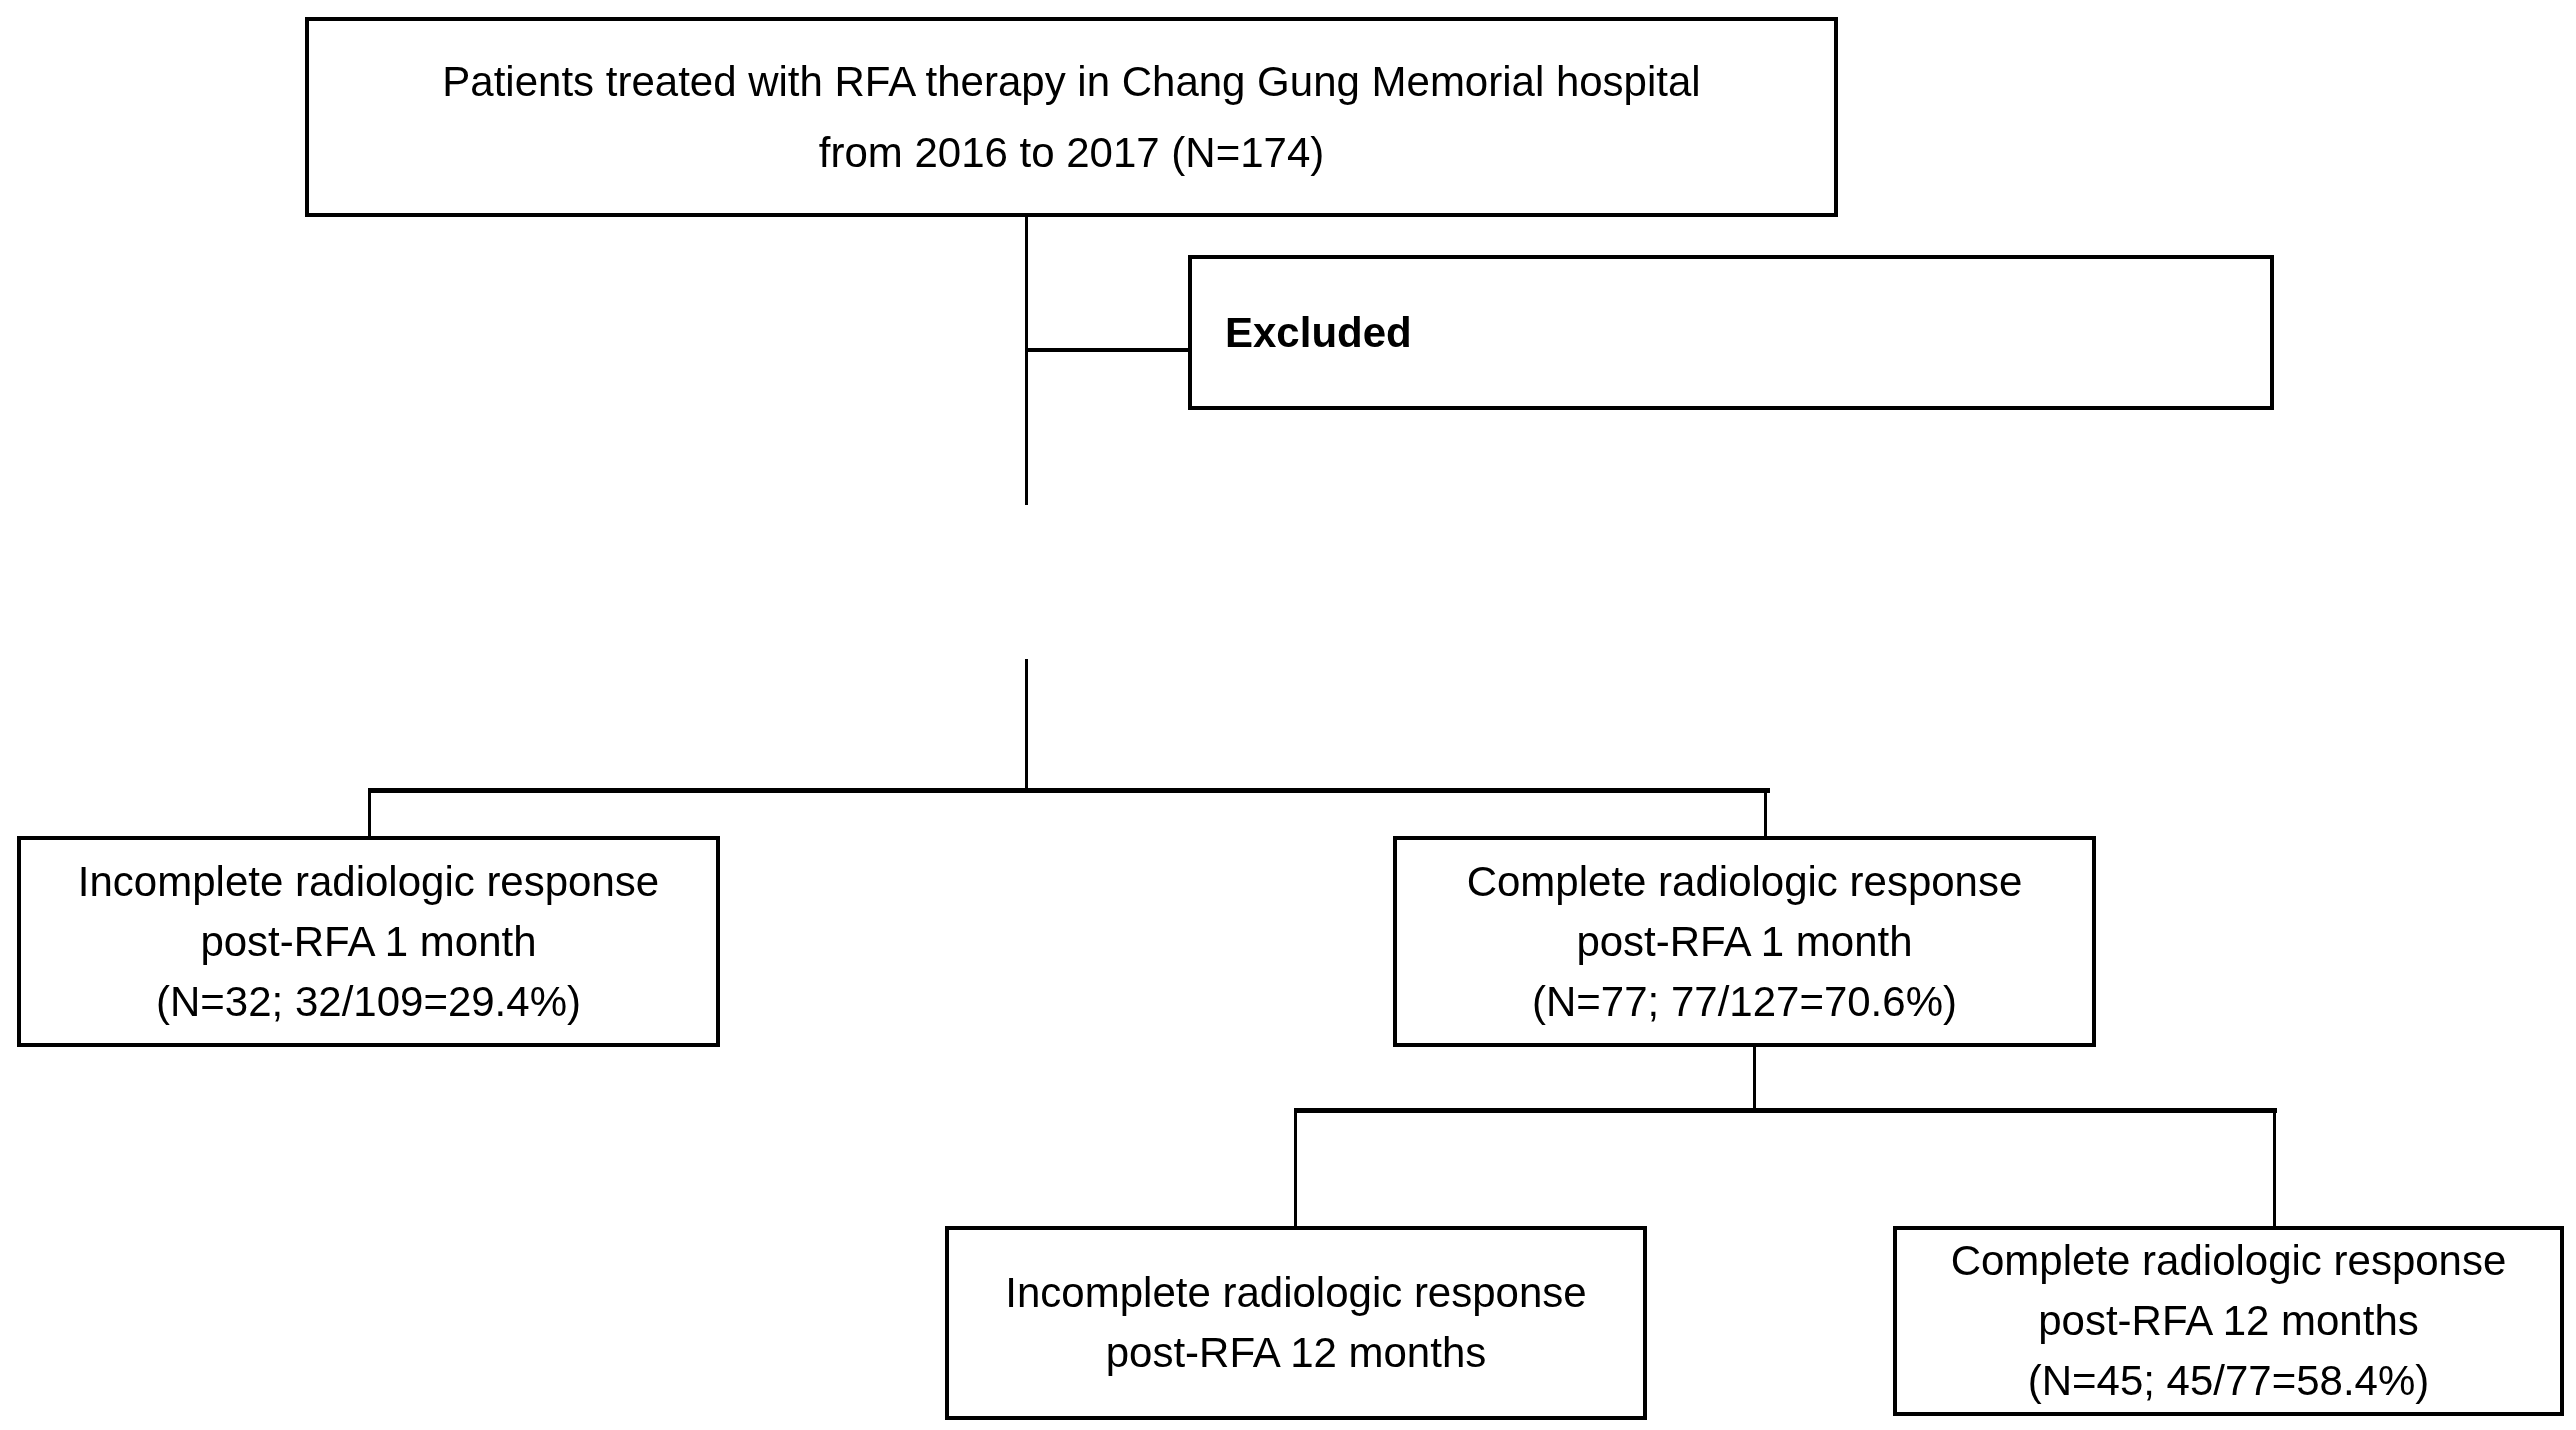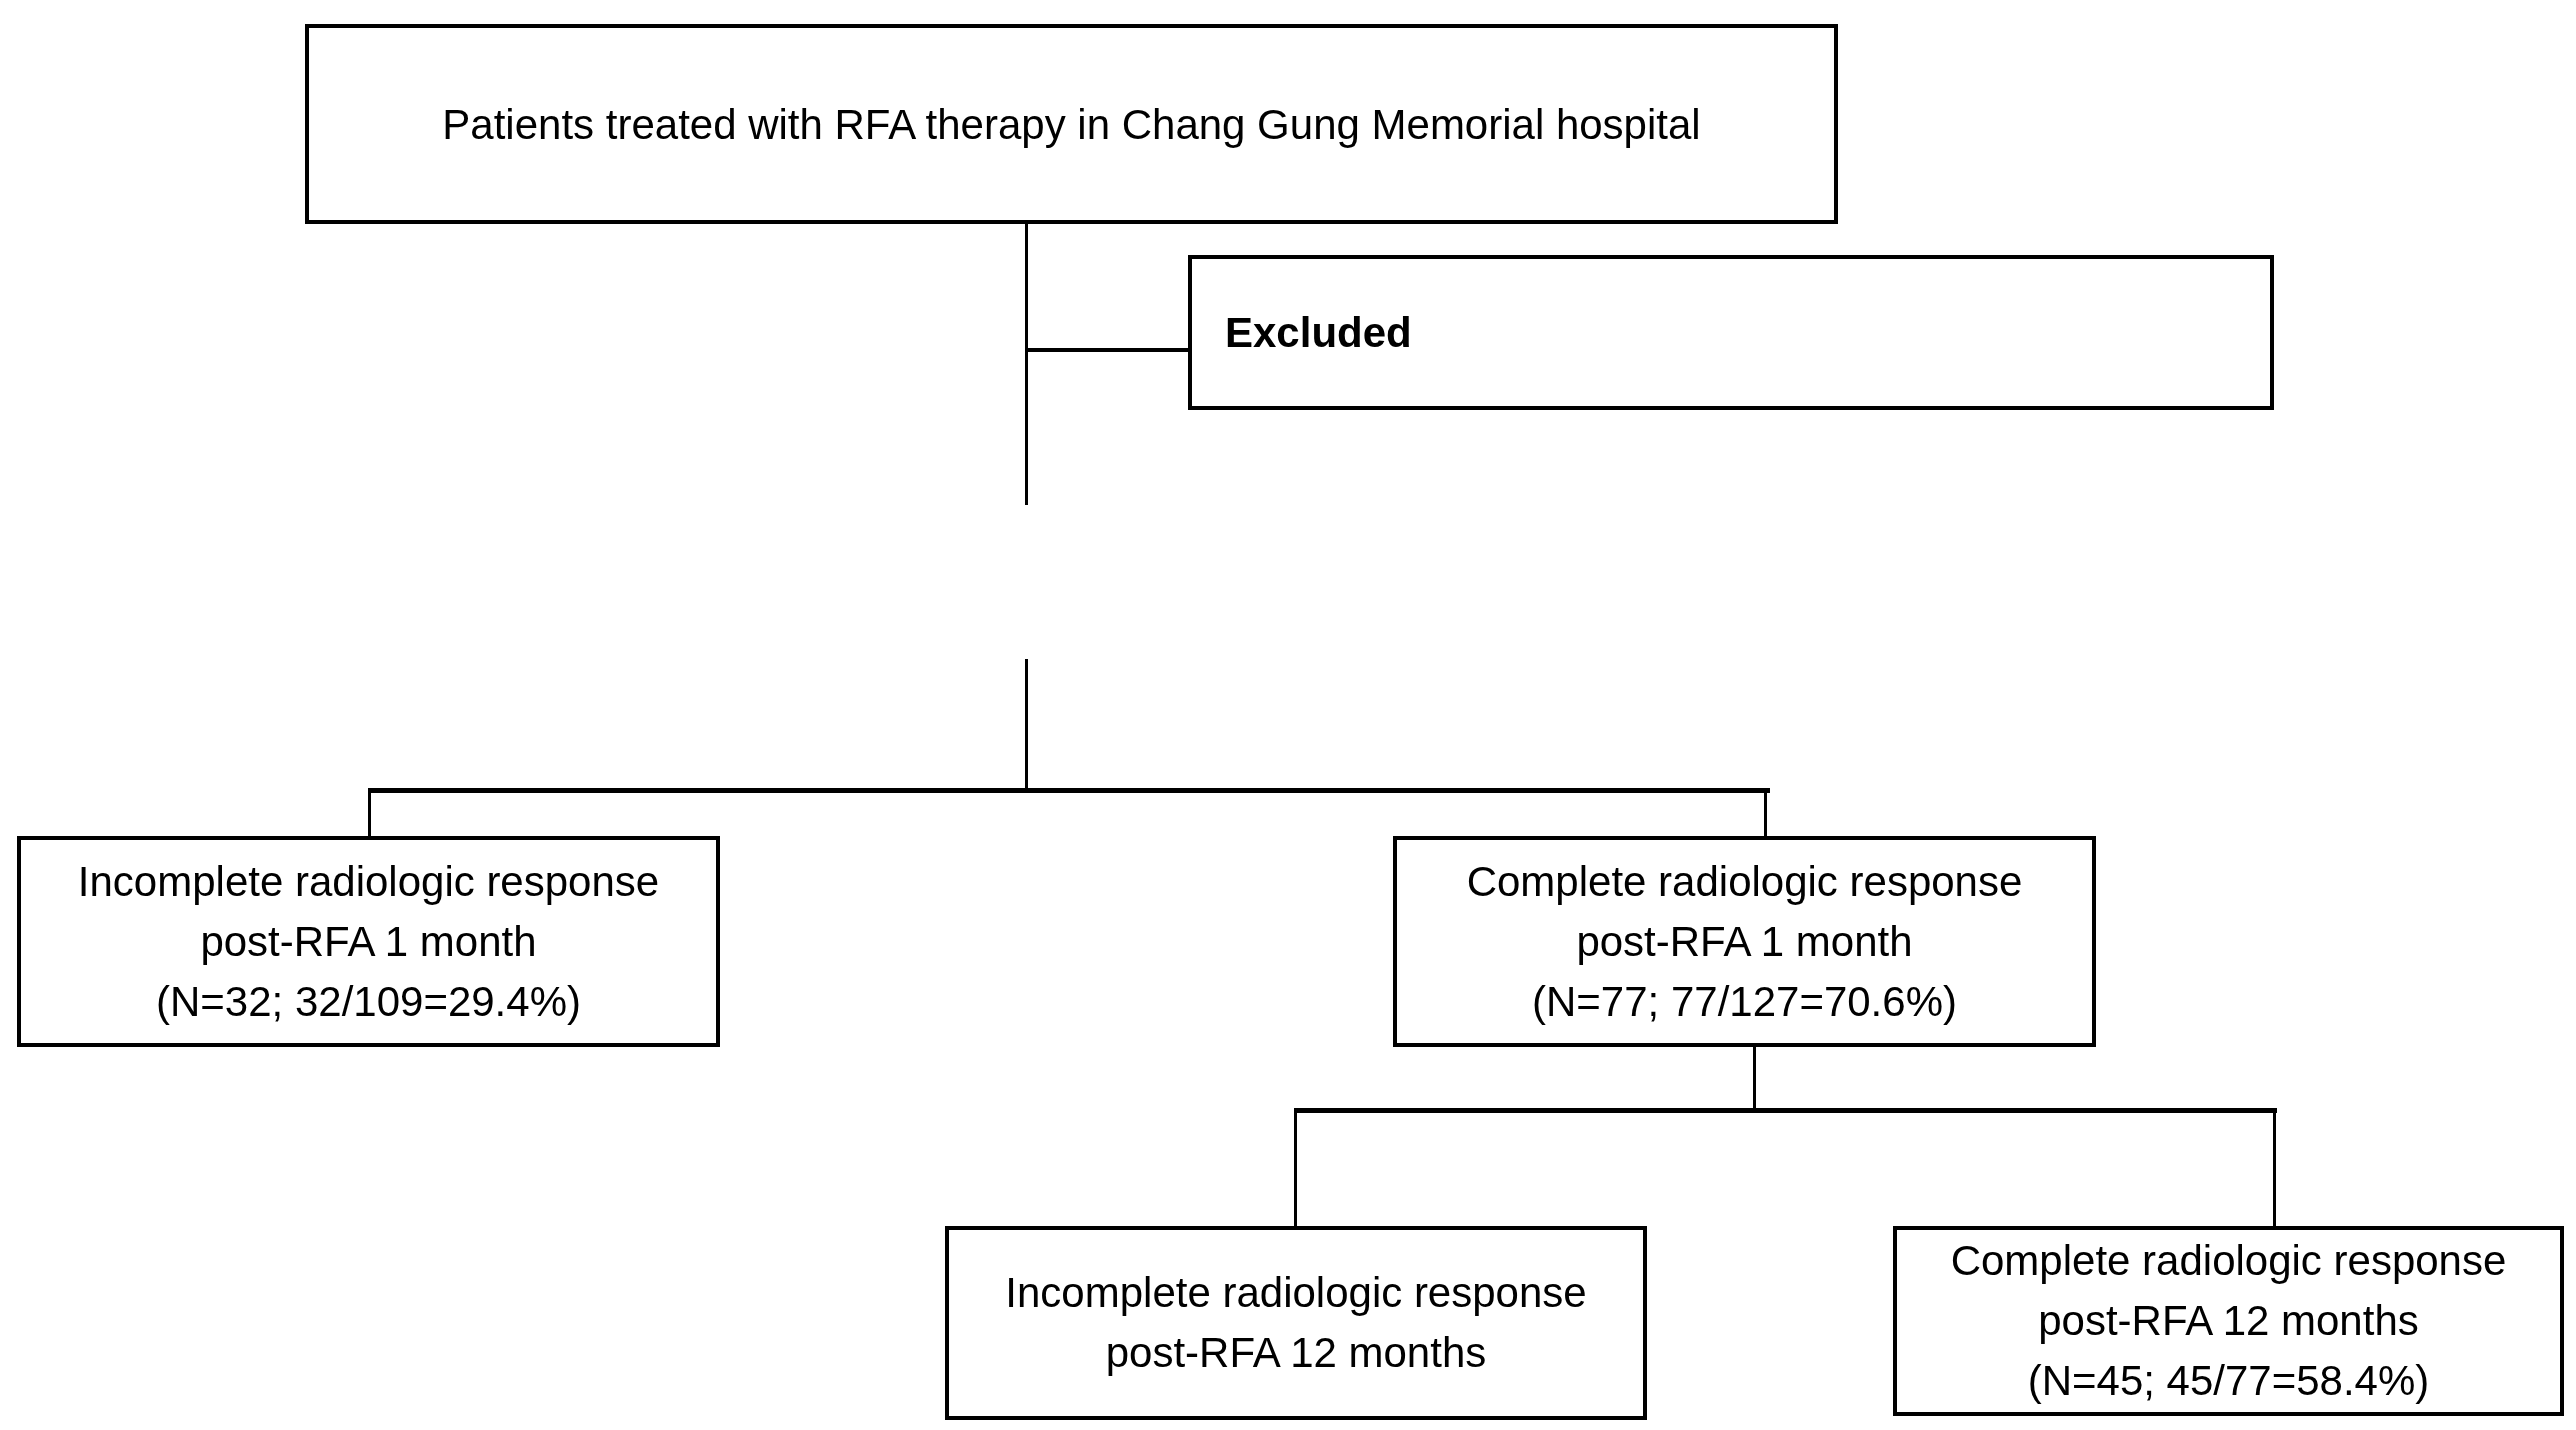--- a/index.html
+++ b/index.html
@@ -37,21 +37,21 @@
     line-height: 66px;
   }
   .node .ln { white-space: nowrap; }
   .bold { font-weight: 700; }
   .connector {
     position: absolute;
     background: #000000;
   }
 
   
-  #box-top        { left: 305px;  top: 24px;   width: 1533px; height: 200px; text-align: center; }
+  #box-top        { left: 305px;  top: 17px;   width: 1533px; height: 200px; text-align: center; }
   #box-excluded   { left: 1188px; top: 255px;  width: 1086px; height: 155px; }
   #box-included   { left: 305px;  top: 503px;  width: 1533px; height: 159px; }
   #box-inc1mo     { left: 17px;   top: 836px; width: 703px; height: 211px; }
   #box-comp1mo    { left: 1393px; top: 836px; width: 703px; height: 211px; }
   #box-inc12mo    { left: 945px; top: 1226px; width: 702px; height: 194px; }
   #box-comp12mo   { left: 1893px; top: 1226px; width: 671px; height: 190px; }
 
   
   #conn-top-stem        { left: 1025px; top: 214px;  width: 3px;    height: 291px; }
   #conn-excluded-branch { left: 1026px; top: 348px;  width: 162px;  height: 4.2px;   }
@@ -75,20 +75,21 @@
   <div class="connector" id="conn-1mo-bar"></div>
   <div class="connector" id="conn-1mo-left-drop"></div>
   <div class="connector" id="conn-1mo-right-drop"></div>
   <div class="connector" id="conn-comp1mo-stem"></div>
   <div class="connector" id="conn-12mo-bar"></div>
   <div class="connector" id="conn-12mo-left-drop"></div>
   <div class="connector" id="conn-12mo-right-drop"></div>
 
   <div class="node node--two" id="box-top">
     <div class="ln">Patients treated with RFA therapy in Chang Gung Memorial hospital</div>
+    <div class="ln">from 2016 to 2017 (N=174)</div>
   </div>
 
   <div class="node node--excluded" id="box-excluded">
     <div class="ln bold">Excluded</div>
   </div>
 
 
   <div class="node" id="box-inc1mo">
     <div class="ln">Incomplete radiologic response</div>
     <div class="ln">post-RFA 1 month</div>

